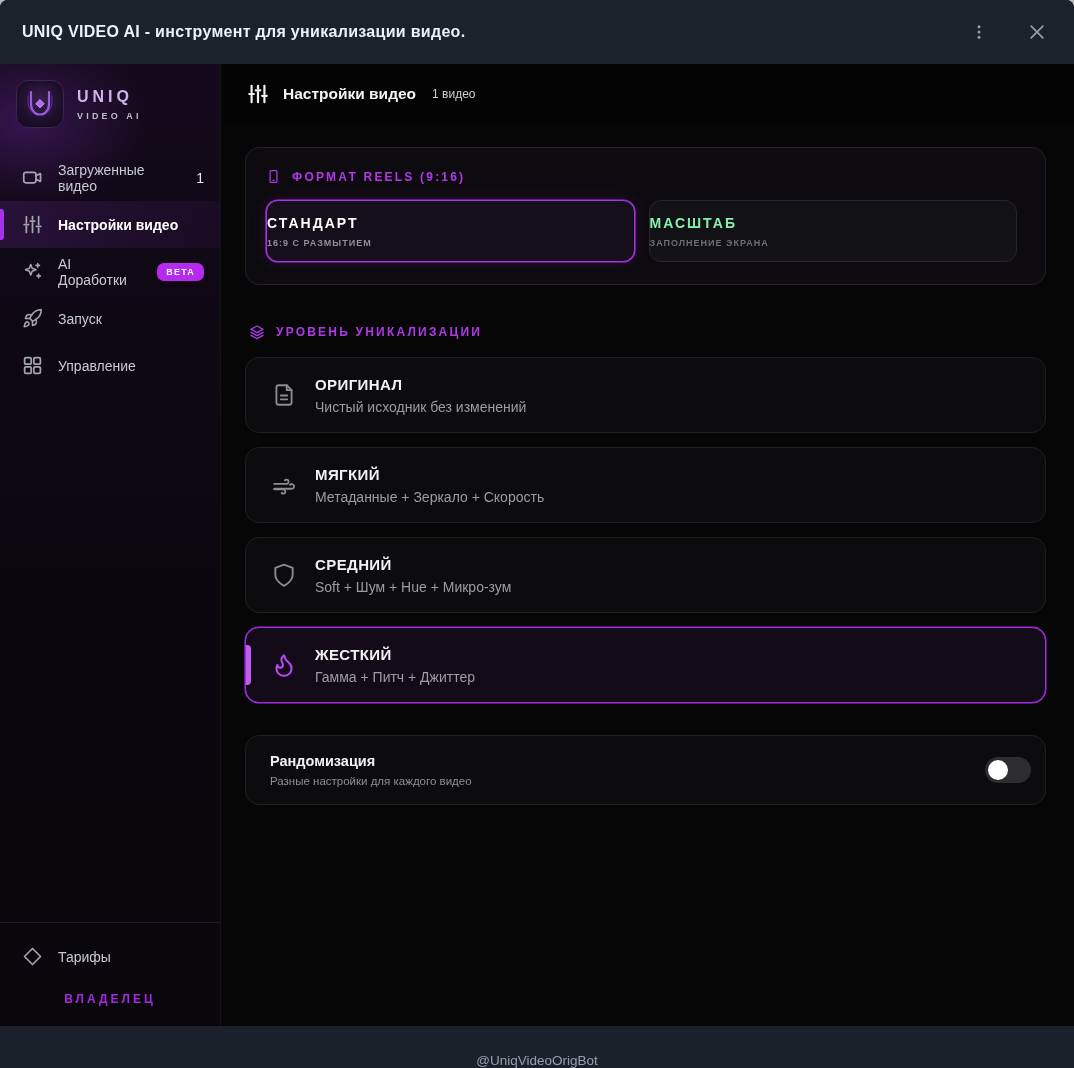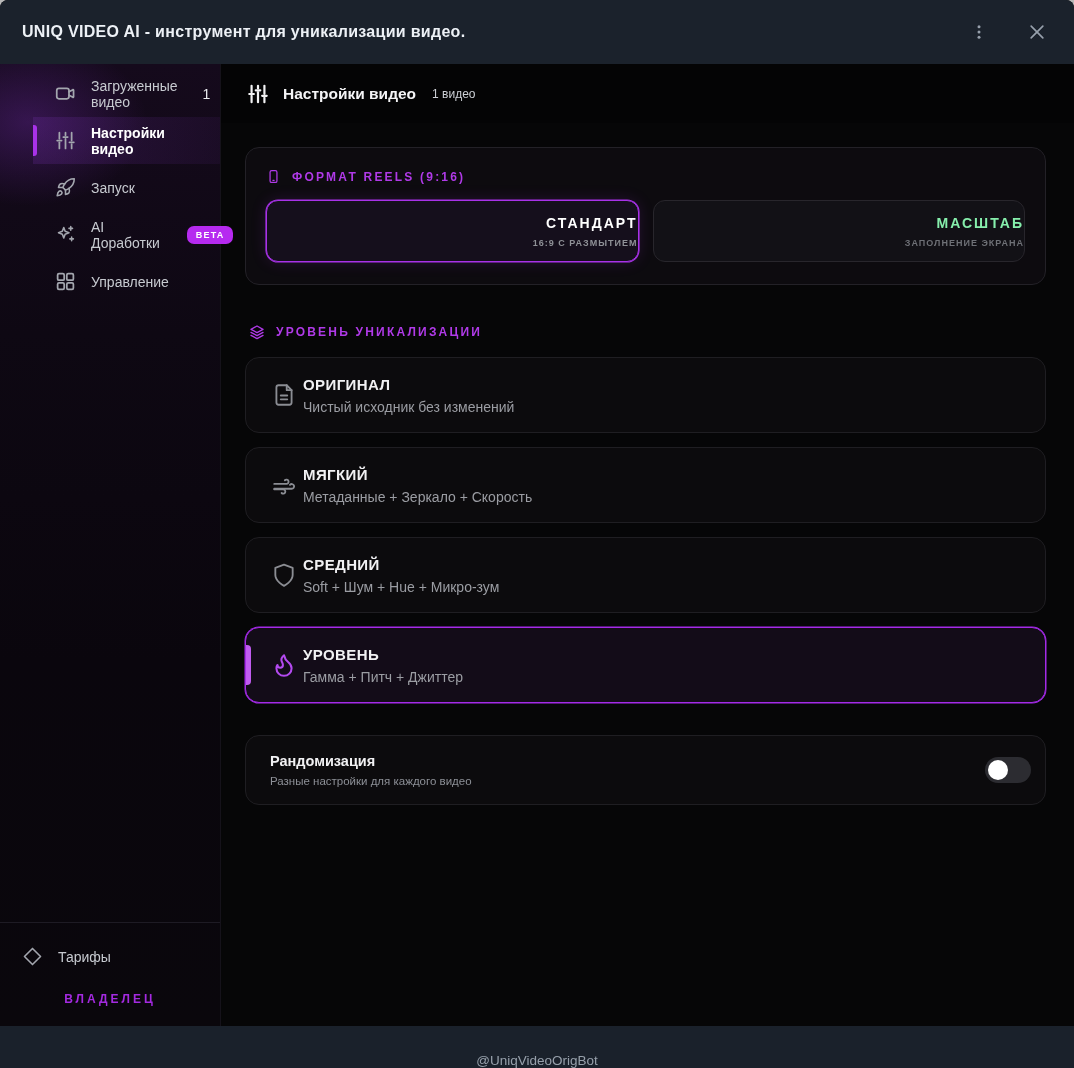--- a/index.html
+++ b/index.html
@@ -21,21 +21,21 @@
       radial-gradient(170px 120px at 28px 58px, rgba(142,52,216,.28), rgba(142,52,216,0) 70%),
       linear-gradient(180deg, #150a1c 0%, #0e0813 28%, #0a060d 62%, #0a070c 100%);
     border-right:1px solid #15121a; }
   .logo-row { display:flex; align-items:center; gap:13px; padding:16px 16px 20px 16px; }
   .logo-icon { width:48px; height:48px; border-radius:12px; flex-shrink:0;
     background: radial-gradient(circle at 50% 42%, #3a1f52 0%, #1d0f2b 60%, #140a1e 100%);
     border:1px solid #3a2450; display:flex; align-items:center; justify-content:center; }
   .logo-name { color:#cfb2ee; font-size:16px; font-weight:800; letter-spacing:4px; }
   .logo-sub { color:#b9bec6; font-size:9px; font-weight:700; letter-spacing:3.2px; margin-top:5px; }
 
-  .nav { display:flex; flex-direction:column; margin-top:6px;padding-left:33px; }
+  .nav { display:flex; flex-direction:column; margin-top:6px; }
   .nav-item { position:relative; height:47px; display:flex; align-items:center; gap:15px; padding:0 16px 0 22px; color:#c7cad0; font-size:14px; cursor:pointer; }
   .nav-item .nicon { color:#a3a6ae; display:flex; }
   .nav-item.active { background:linear-gradient(90deg, rgba(128,52,190,.20), rgba(128,52,190,.08)); color:#ffffff; font-weight:600; }
   .nav-item.active::before { content:""; position:absolute; left:0; top:8px; bottom:8px; width:4px; border-radius:0 3px 3px 0; background:#a832e8; }
   .nav-count { margin-left:10px; color:#e9eaee; font-size:14px; }
   .beta-badge { margin-left:12px; background:#b62af0; color:#fff; font-size:9px; font-weight:800; letter-spacing:1.2px; padding:4px 9px; border-radius:7px; }
 
   .sidebar-bottom { margin-top:auto; border-top:1px solid #1e1b24; padding-top:10px; }
   .owner-role { text-align:center; color:#a42ae0; font-size:12px; font-weight:800; letter-spacing:3px; padding:12px 0 20px 0; }
 
@@ -44,32 +44,32 @@
   .content-header { height:59px; flex-shrink:0; display:flex; align-items:center; gap:14px; padding:0 26px; background:#040405; }
   .content-header .hicon { color:#f2f2f4; display:flex; }
   .page-title { color:#f4f4f6; font-size:15.5px; font-weight:700; }
   .video-count { color:#cdd0d6; font-size:12px; margin-left:2px; }
 
   .content-body { flex:1; padding:24px 28px 0 24px; overflow:hidden; }
 
   .section-label { display:flex; align-items:center; gap:11px; color:#b03ae8; font-size:12px; font-weight:800; letter-spacing:2.2px; }
   .section-label .sicon { display:flex; color:#b03ae8; }
 
-  .format-card { background:#0d0b0f; border:1px solid #232127; border-radius:14px; padding:21px 20px 22px 20px; }
+  .format-card { background:#0d0b0f; border:1px solid #232127; border-radius:14px; padding:21px 28px 22px 20px; }
   .format-buttons { display:flex; gap:14px; margin-top:16px; }
-  .format-btn { flex:1; height:62px; border-radius:12px; display:flex; flex-direction:column; align-items:flex-end; justify-content:center; gap:7px; background:#121116; border:1px solid #28262c; cursor:pointer; }
+  .format-btn { flex:1; height:62px; border-radius:12px; display:flex; flex-direction:column; align-items:flex-start; justify-content:center; gap:7px; background:#121116; border:1px solid #28262c; cursor:pointer; }
   .format-btn .ft { font-size:14px; font-weight:800; letter-spacing:2px; color:#86efac; }
   .format-btn .fs { font-size:9px; font-weight:600; letter-spacing:1px; color:#6e7076; }
   .format-btn.selected { background:#150f1c; border:1px solid #a832e8; box-shadow:0 0 0 .6px #a832e8, 0 0 16px rgba(168,50,232,.16); }
   .format-btn.selected .ft { color:#ffffff; }
   .format-btn.selected .fs { color:#8f9197; }
 
   .levels-label { margin:39px 0 17px 4px; }
 
-  .level-card { position:relative; height:76px; border-radius:14px; background:#0c0b0d; border:1px solid #1f1e22; display:flex; align-items:center; gap:6px; padding:0 24px 0 25px; margin-bottom:14px; cursor:pointer; }
+  .level-card { position:relative; height:76px; border-radius:14px; background:#0c0b0d; border:1px solid #1f1e22; display:flex; align-items:center; gap:18px; padding:0 24px 0 25px; margin-bottom:14px; cursor:pointer; }
   .level-icon { color:#8b8d93; display:flex; flex-shrink:0; }
   .level-title { color:#f1f1f3; font-size:15px; font-weight:800; letter-spacing:.4px; }
   .level-sub { color:#9b9da3; font-size:14px; margin-top:6px; }
   .level-card.selected { background:#130c18; border:1px solid #a42ae8; box-shadow:0 0 0 .5px #a42ae8; }
   .level-card.selected::before { content:""; position:absolute; left:0; top:50%; transform:translateY(-50%); width:5px; height:40px; background:#c05cf0; border-radius:0 4px 4px 0; }
   .level-card.selected .level-icon { color:#b44af0; }
 
   .random-card { margin-top:32px; height:70px; border-radius:14px; background:#0c0b0d; border:1px solid #1f1e22; display:flex; align-items:center; padding:0 14px 0 24px; }
   .random-title { color:#f1f1f3; font-size:14.5px; font-weight:800; }
   .random-sub { color:#8d9097; font-size:11.5px; margin-top:6px; }
@@ -106,20 +106,33 @@
               <line x1="19" y1="5" x2="5" y2="19"></line>
             </svg>
         </span>
       </button>
     </div>
   </div>
 
   <div class="main-row">
 
     <div class="sidebar">
+      <div class="logo-row">
+        <div class="logo-icon">
+          <svg width="34" height="34" viewBox="0 0 34 34" fill="none">
+            <path d="M8 5v12c0 6.5 4 10.5 9 10.5S26 23.5 26 17V5" stroke="#9a5fe0" stroke-width="2.2" stroke-linecap="round"></path>
+            <path d="M5.5 9c-1.5 6 0 14 5 17M28.5 9c1.5 6 0 14-5 17" stroke="#5b2f94" stroke-width="1.3" stroke-linecap="round" opacity=".8"></path>
+            <path d="M17 12.5l4.2 4.2L17 20.9l-4.2-4.2z" fill="#b06cf5" stroke="#d4a6ff" stroke-width=".8"></path>
+          </svg>
+        </div>
+        <div>
+          <div class="logo-name">UNIQ</div>
+          <div class="logo-sub">VIDEO AI</div>
+        </div>
+      </div>
 
       <div class="nav">
 
         <div class="nav-item">
           <span class="nicon">
             <svg width="21" height="21" viewBox="0 0 24 24" fill="none" stroke="currentColor" stroke-width="2" stroke-linecap="round" stroke-linejoin="round">
                 <rect x="2" y="6" width="14" height="12" rx="2.5"></rect>
                 <path d="m16 10 4.5-2.4a.5.5 0 0 1 .7.4v8a.5.5 0 0 1-.7.4L16 14"></path>
               </svg>
           </span>
@@ -140,38 +153,38 @@
                 <line x1="19" y1="16" x2="19" y2="21"></line>
                 <line x1="16.5" y1="14" x2="21.5" y2="14"></line>
               </svg>
           </span>
           <span>Настройки видео</span>
         </div>
 
         <div class="nav-item">
           <span class="nicon">
             <svg width="21" height="21" viewBox="0 0 24 24" fill="none" stroke="currentColor" stroke-width="1.8" stroke-linecap="round" stroke-linejoin="round">
+                <path d="M10 4l1.6 4.4L16 10l-4.4 1.6L10 16l-1.6-4.4L4 10l4.4-1.6z"></path>
+                <path d="M18 3v4M16 5h4M19 15v4M17 17h4"></path>
+              </svg>
+          </span>
+          <span>AI Доработки</span>
+          <span class="beta-badge">BETA</span>
+        </div>
+
+        <div class="nav-item">
+          <span class="nicon">
+            <svg width="21" height="21" viewBox="0 0 24 24" fill="none" stroke="currentColor" stroke-width="1.8" stroke-linecap="round" stroke-linejoin="round">
                 <path d="M4.5 16.5c-1.5 1.26-2 5-2 5s3.74-.5 5-2c.71-.84.7-2.13-.09-2.91a2.18 2.18 0 0 0-2.91-.09z"></path>
                 <path d="m12 15-3-3a22 22 0 0 1 2-3.95A12.88 12.88 0 0 1 22 2c0 2.72-.78 7.5-6 11a22.35 22.35 0 0 1-4 2z"></path>
                 <path d="M9 12H4s.55-3.03 2-4c1.62-1.08 5 0 5 0"></path>
                 <path d="M12 15v5s3.03-.55 4-2c1.08-1.62 0-5 0-5"></path>
               </svg>
           </span>
           <span>Запуск</span>
-        </div>
-
-        <div class="nav-item">
-          <span class="nicon">
-            <svg width="21" height="21" viewBox="0 0 24 24" fill="none" stroke="currentColor" stroke-width="1.8" stroke-linecap="round" stroke-linejoin="round">
-                <path d="M10 4l1.6 4.4L16 10l-4.4 1.6L10 16l-1.6-4.4L4 10l4.4-1.6z"></path>
-                <path d="M18 3v4M16 5h4M19 15v4M17 17h4"></path>
-              </svg>
-          </span>
-          <span>AI Доработки</span>
-          <span class="beta-badge">BETA</span>
         </div>
 
         <div class="nav-item">
           <span class="nicon">
             <svg width="21" height="21" viewBox="0 0 24 24" fill="none" stroke="currentColor" stroke-width="2" stroke-linecap="round" stroke-linejoin="round">
                 <rect x="3" y="3" width="7.5" height="7.5" rx="1.5"></rect>
                 <rect x="13.5" y="3" width="7.5" height="7.5" rx="1.5"></rect>
                 <rect x="3" y="13.5" width="7.5" height="7.5" rx="1.5"></rect>
                 <rect x="13.5" y="13.5" width="7.5" height="7.5" rx="1.5"></rect>
               </svg>
@@ -289,21 +302,21 @@
           </span>
         </div>
 
         <div class="level-card selected">
           <span class="level-icon">
             <svg width="26" height="26" viewBox="0 0 24 24" fill="none" stroke="currentColor" stroke-width="1.9" stroke-linecap="round" stroke-linejoin="round">
                 <path d="M8.5 14.5A2.5 2.5 0 0 0 11 12c0-1.38-.5-2-1-3-1.07-2.14-.22-4.05 2-6 .5 2.5 2 4.9 4 6.5 2 1.6 3 3.5 3 5.5a7 7 0 1 1-14 0c0-1.15.43-2.29 1-3a2.5 2.5 0 0 0 2.5 2.5z"></path>
               </svg>
           </span>
           <span>
-            <div class="level-title">УРОВЕНЬ</div>
+            <div class="level-title">ЖЕСТКИЙ</div>
             <div class="level-sub">Гамма + Питч + Джиттер</div>
           </span>
         </div>
 
         <div class="random-card">
           <span>
             <div class="random-title">Рандомизация</div>
             <div class="random-sub">Разные настройки для каждого видео</div>
           </span>
           <div class="toggle">

